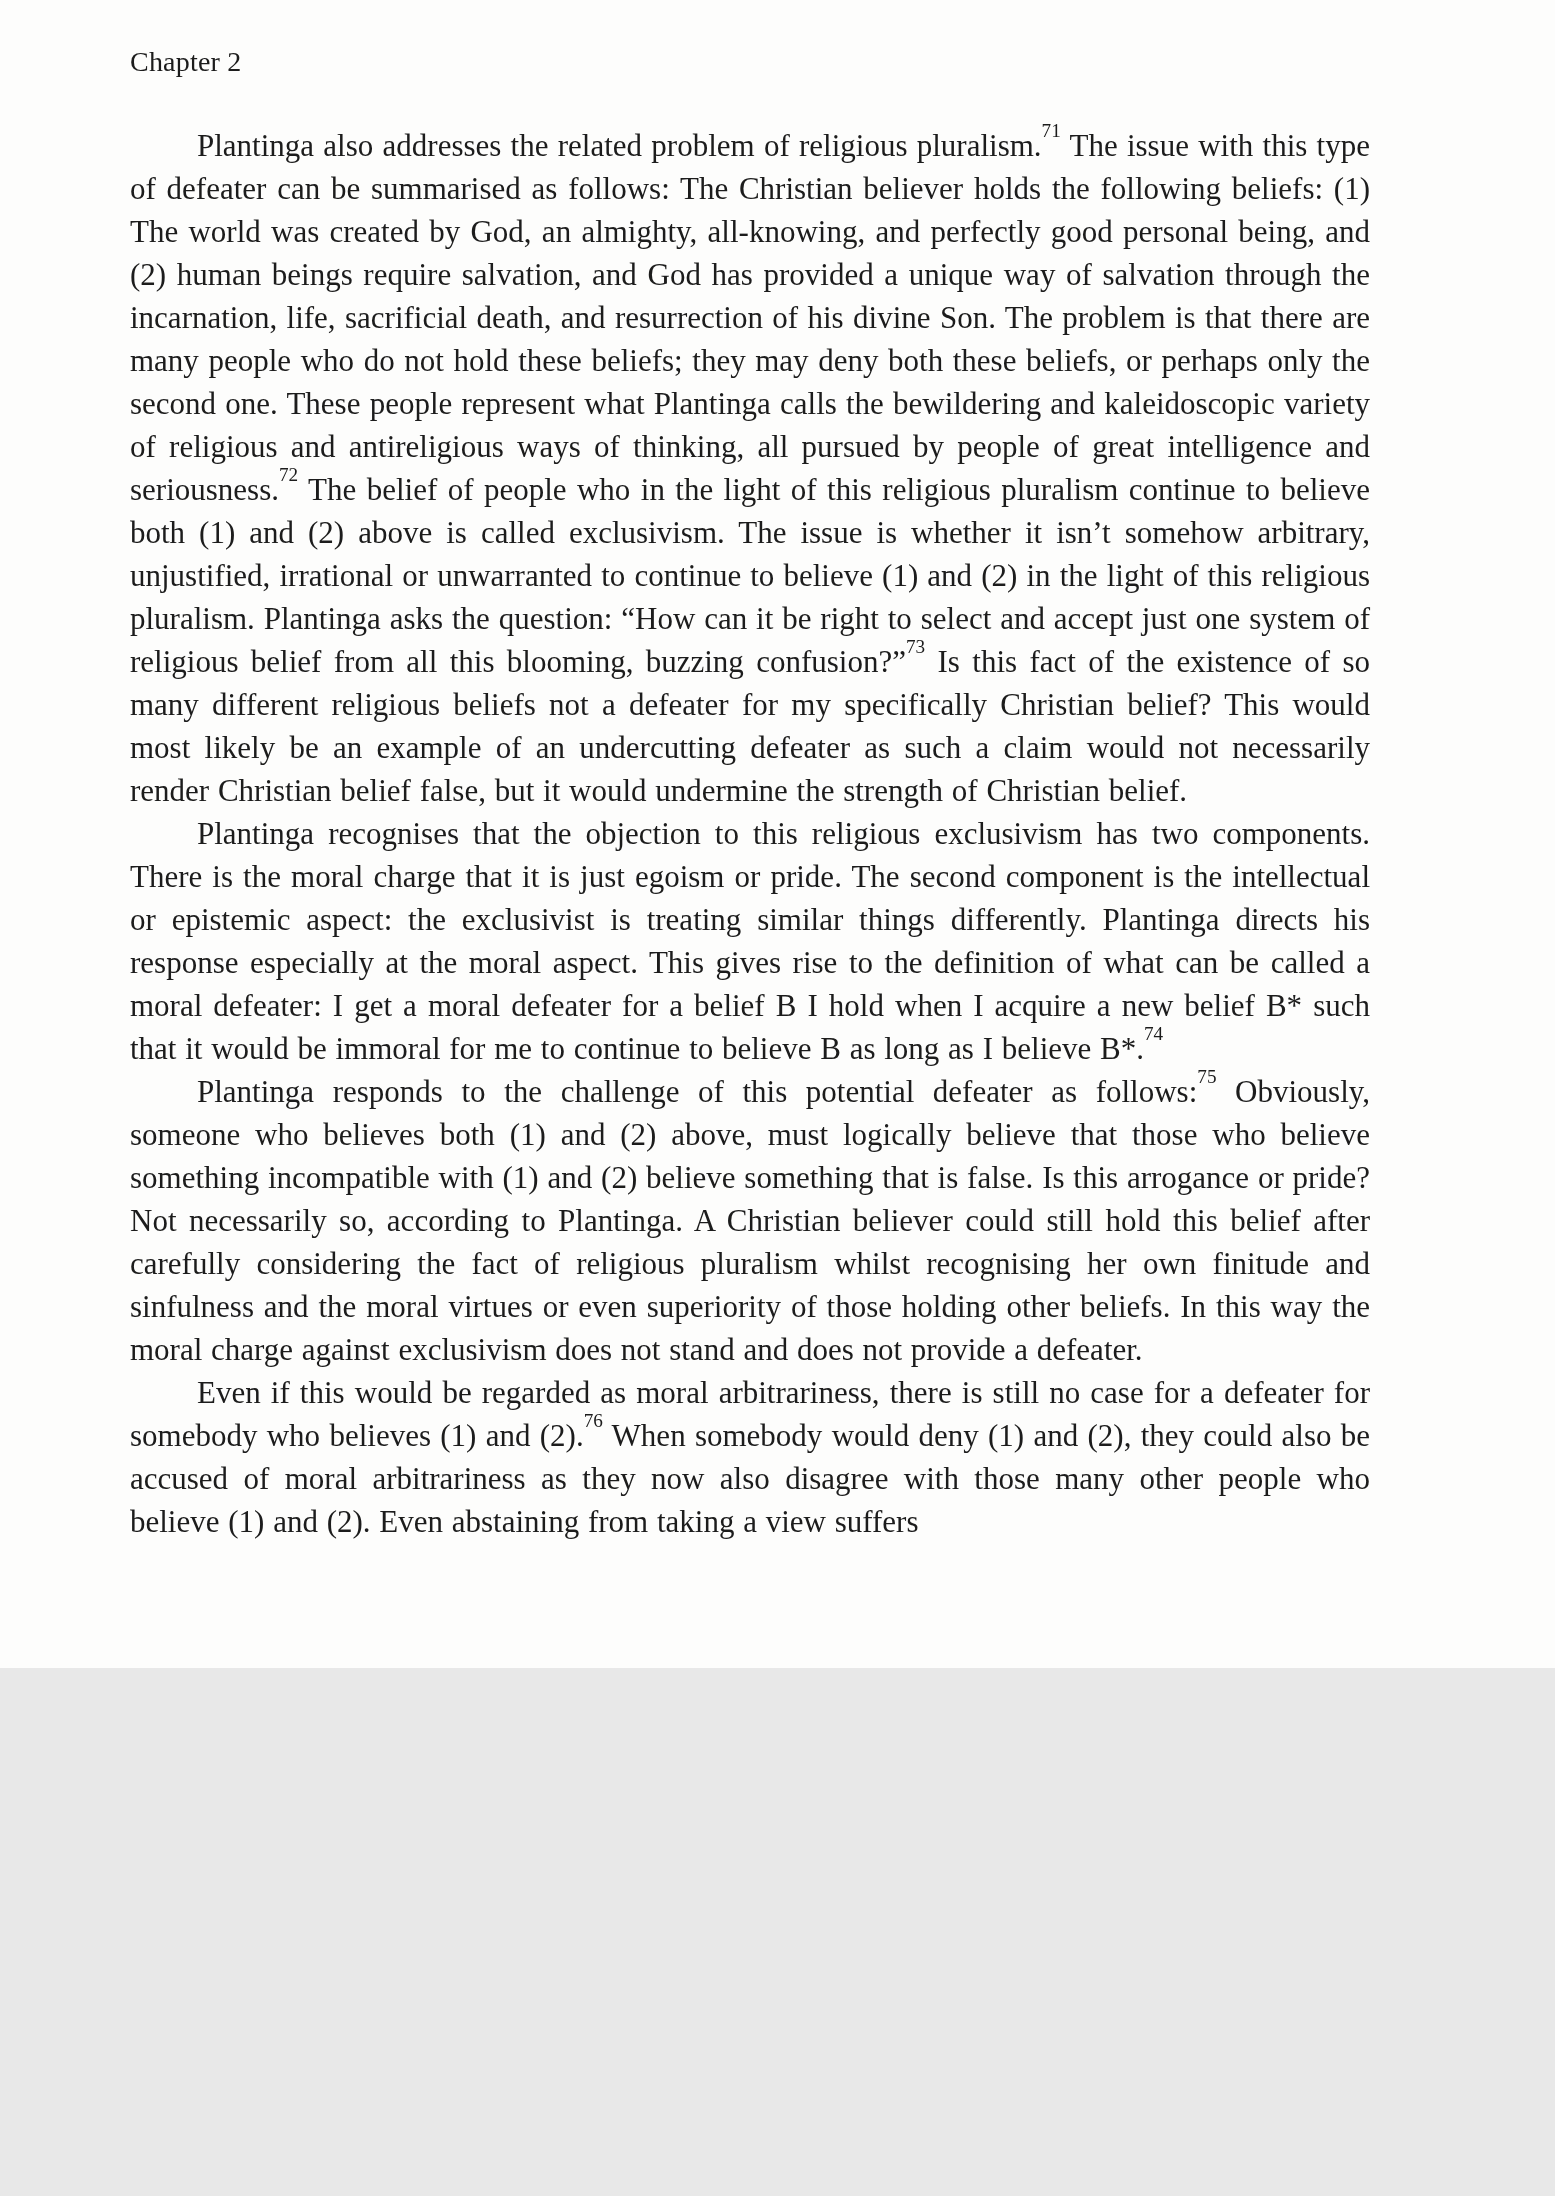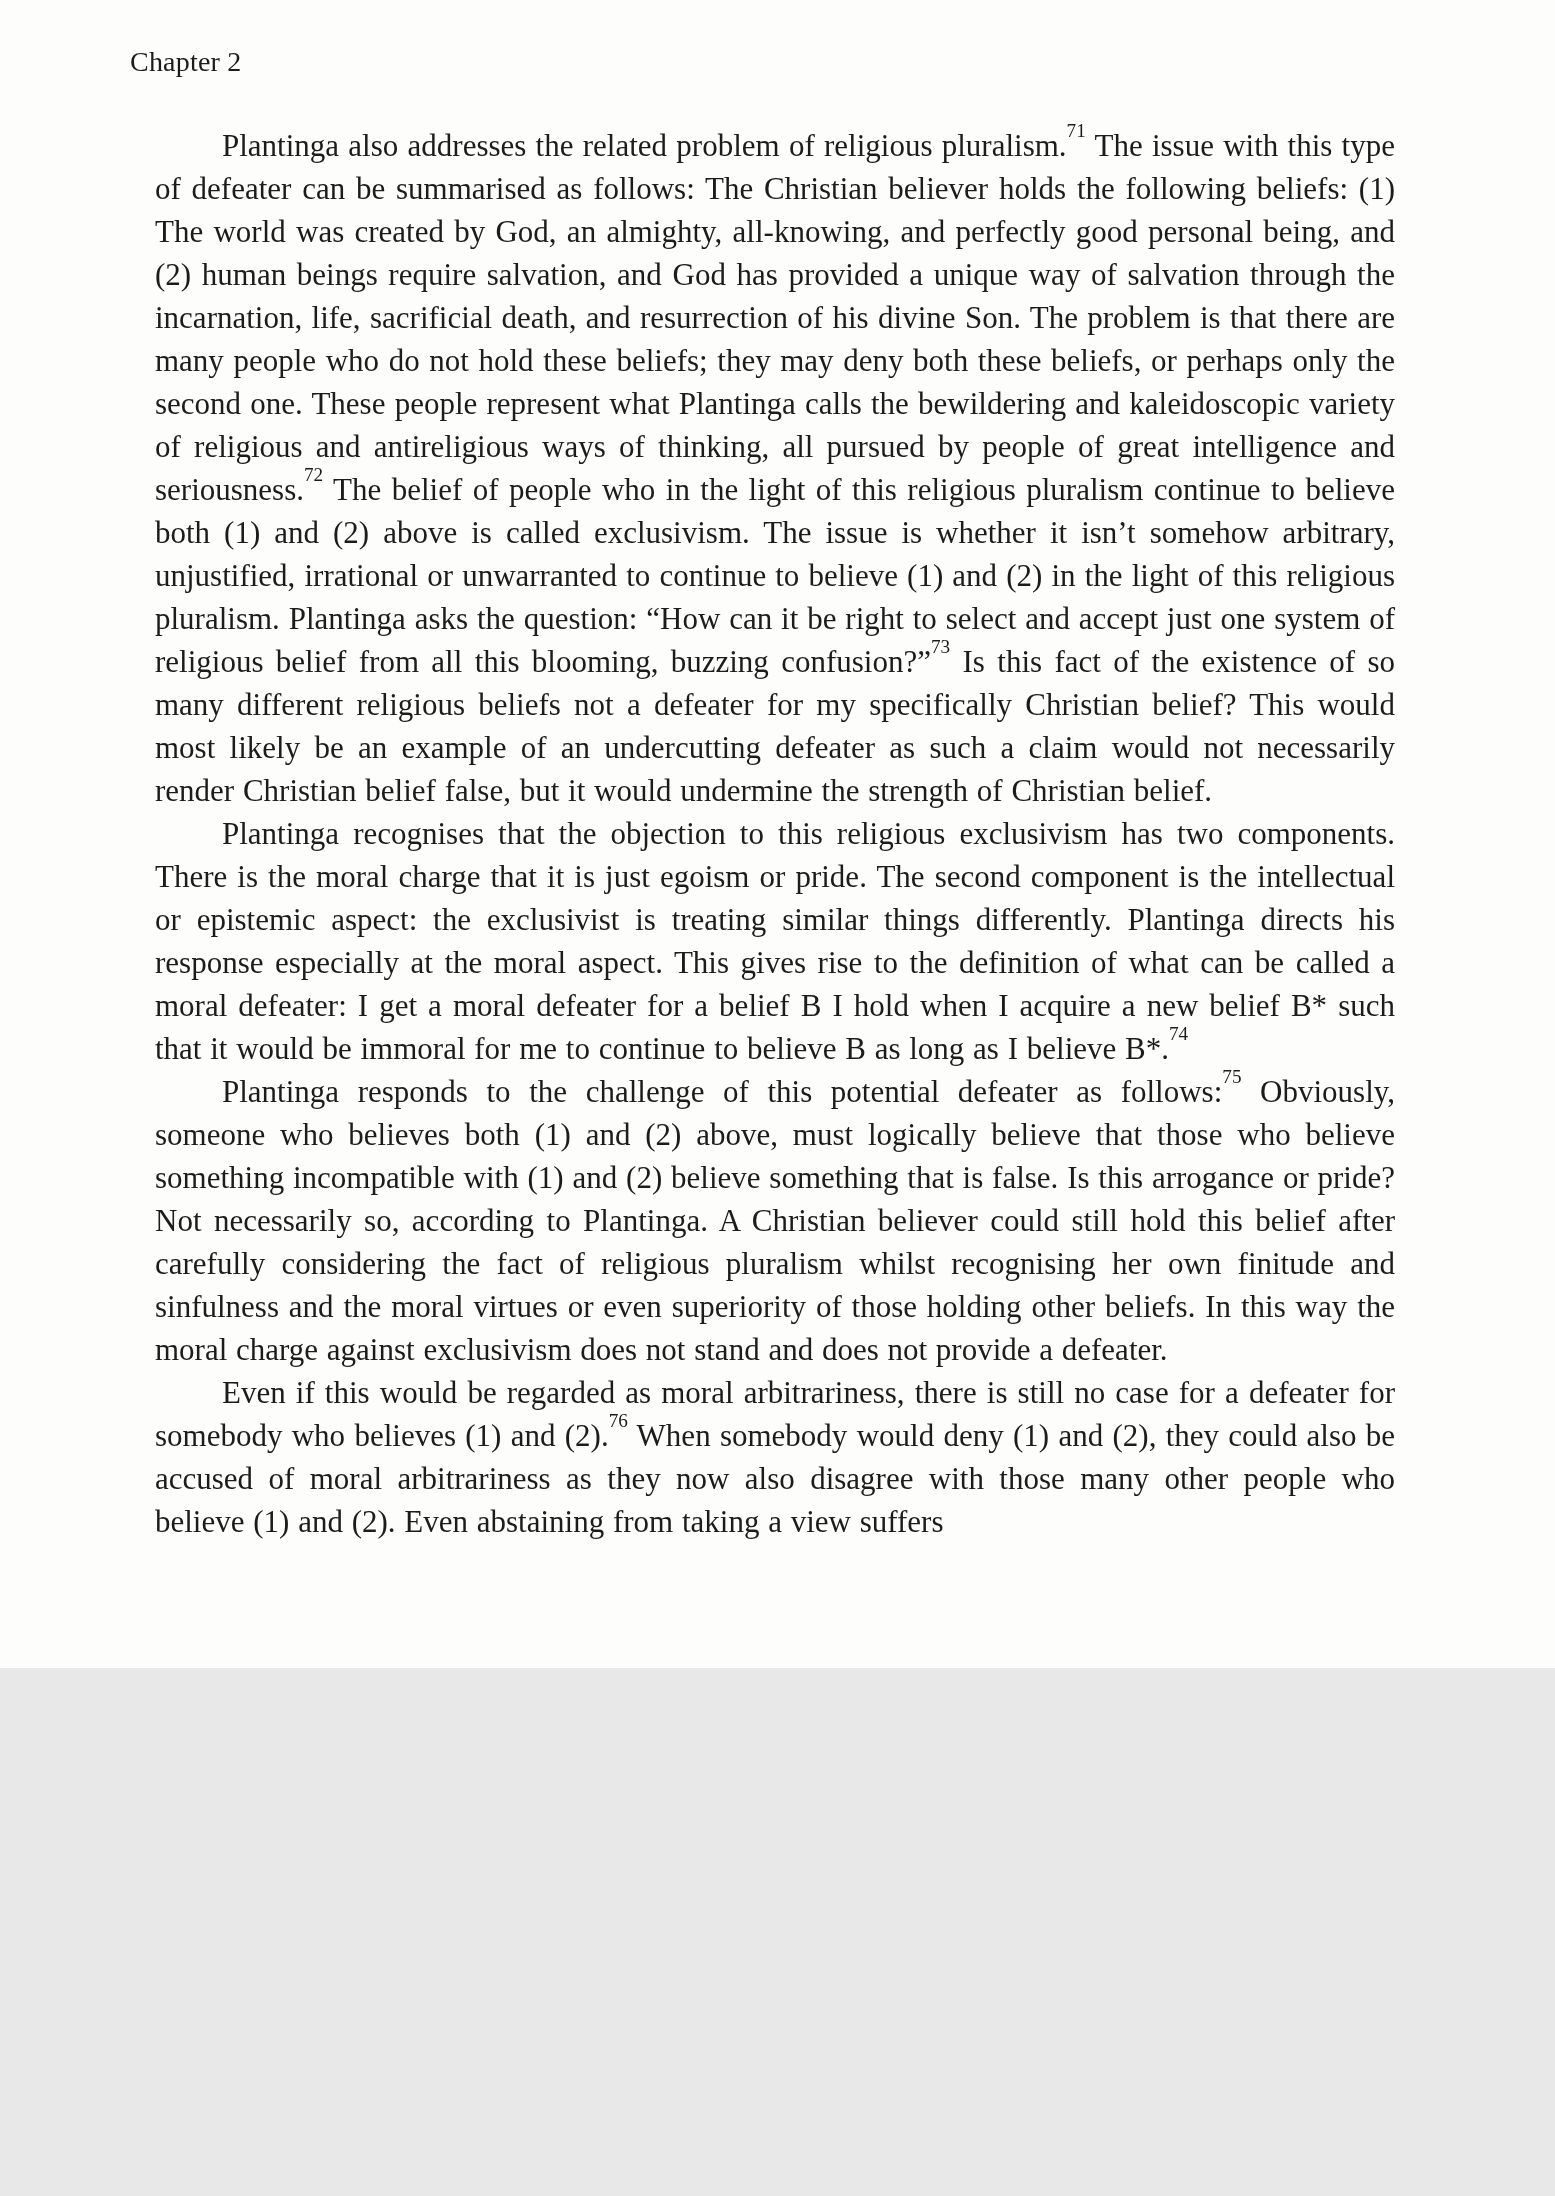--- a/index.html
+++ b/index.html
@@ -23,21 +23,20 @@
     top: 46px;
     font-size: 28px;
     line-height: 32px;
     letter-spacing: 0.2px;
   }
   .text-block {
     position: absolute;
     left: 130px;
     top: 124px;
     width: 1240px;
-    margin-left: 25px;
   }
   .body-para {
     margin: 0;
     font-size: 31px;
     line-height: 43px;
     text-align: justify;
     text-align-last: left;
     text-indent: 67px;
     hyphens: none;
     word-spacing: 1px;

